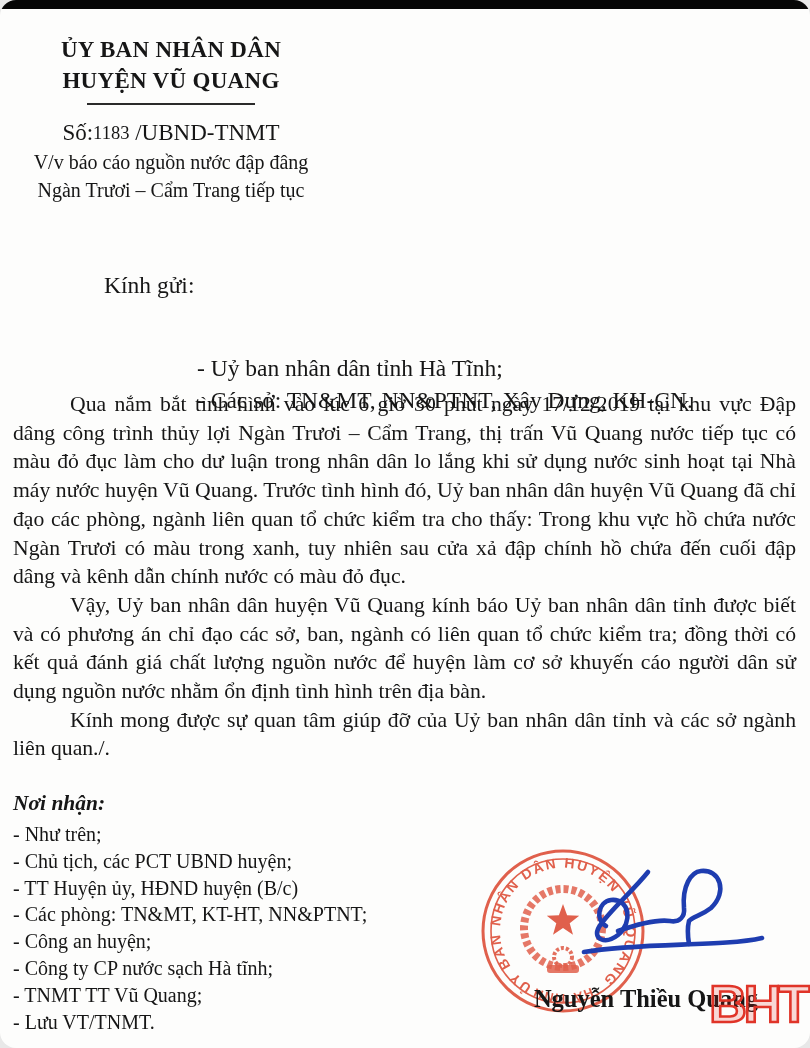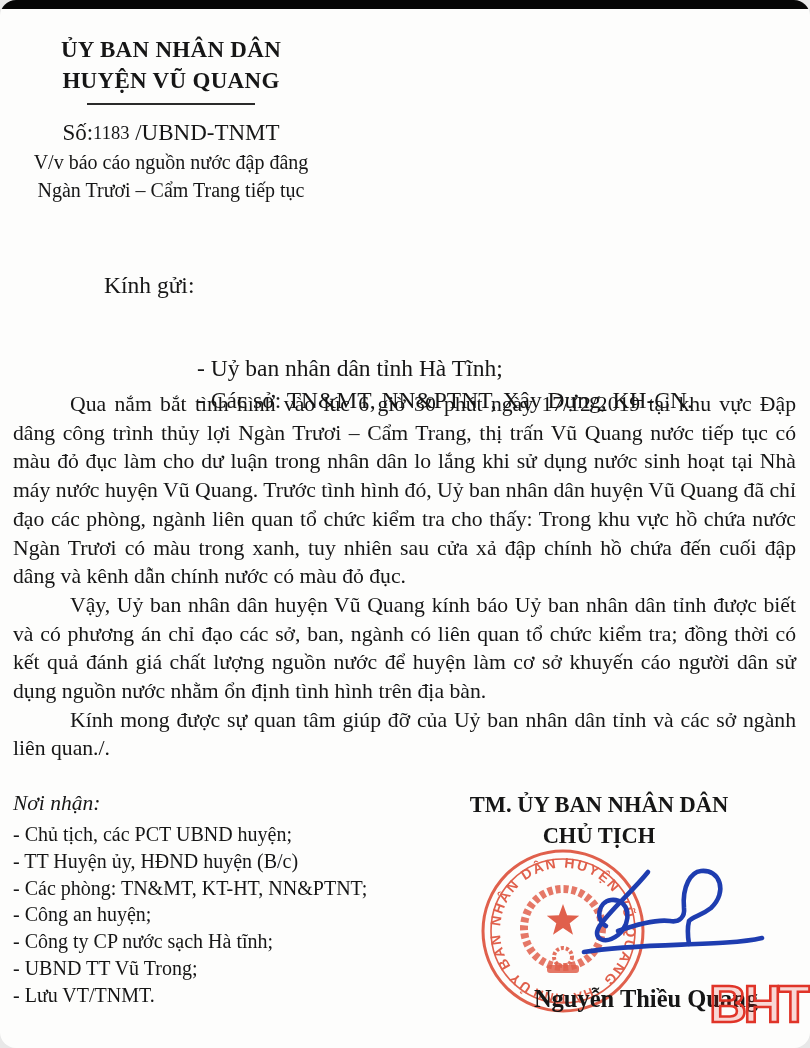--- a/index.html
+++ b/index.html
@@ -29,21 +29,21 @@
   .kinhgui{position:absolute;left:104px;top:272px;font-size:23.5px;text-align:right;}
   .recipients{position:absolute;left:197px;top:305px;font-size:23.5px;line-height:31.5px;margin-top:48px;}
 
   
   .body-text{position:absolute;left:13px;top:390px;width:783px;
     font-size:21.7px;line-height:28.7px;text-align:justify;}
   .body-text p{margin:0;text-indent:57px;}
 
   
   .noinhan{position:absolute;left:13px;top:791px;width:400px;}
-  .noinhan-label{font-weight:normal;font-style:italic;font-size:21.5px;}
+  .noinhan-label{font-weight:bold;font-style:italic;font-size:21.5px;}
   .noinhan-list{margin-top:5px;font-size:20px;line-height:26.8px;}
 
   
   .sign-block{position:absolute;left:434px;top:789px;width:330px;text-align:center;
     font-weight:bold;font-size:22.5px;line-height:31px;z-index:5;}
   .seal-svg{position:absolute;left:477px;top:845px;width:172px;height:172px;z-index:1;}
   .signature-svg{position:absolute;left:548px;top:858px;width:262px;height:142px;z-index:2;}
   .sign-name{position:absolute;left:496px;top:985px;width:300px;text-align:center;
     font-weight:bold;font-size:24.5px;z-index:3;}
   .bht{position:absolute;right:3px;top:978px;z-index:4;
@@ -78,34 +78,31 @@
 
   <div class="body-text">
     <p>Qua nắm bắt tình hình vào lúc 6 giờ 30 phút ngày 17/12/2019 tại khu vực Đập dâng công trình thủy lợi Ngàn Trươi – Cẩm Trang, thị trấn Vũ Quang nước tiếp tục có màu đỏ đục làm cho dư luận trong nhân dân lo lắng khi sử dụng nước sinh hoạt tại Nhà máy nước huyện Vũ Quang. Trước tình hình đó, Uỷ ban nhân dân huyện Vũ Quang đã chỉ đạo các phòng, ngành liên quan  tổ chức kiểm tra cho thấy: Trong khu vực hồ chứa nước Ngàn Trươi có màu trong xanh, tuy nhiên sau cửa xả đập chính hồ chứa đến cuối đập dâng và kênh dẫn chính nước có màu đỏ đục.</p>
     <p>Vậy, Uỷ ban nhân dân huyện Vũ Quang kính báo Uỷ ban nhân dân tỉnh được biết và có phương án chỉ đạo các sở, ban, ngành có liên quan tổ chức kiểm tra; đồng thời có kết quả đánh giá chất lượng nguồn nước để huyện làm cơ sở khuyến cáo người dân sử dụng nguồn nước nhằm ổn định tình hình trên địa bàn.</p>
     <p>Kính mong được sự quan tâm giúp đỡ của Uỷ ban nhân dân tỉnh và các sở ngành liên quan./.</p>
   </div>
 
   <div class="noinhan">
     <div class="noinhan-label">Nơi nhận:</div>
     <div class="noinhan-list">
+      <div>- Như trên;</div>
       <div>- Chủ tịch, các PCT UBND huyện;</div>
       <div>- TT Huyện ủy, HĐND huyện (B/c)</div>
       <div>- Các phòng: TN&amp;MT, KT-HT, NN&amp;PTNT;</div>
       <div>- Công an huyện;</div>
       <div>- Công ty CP nước sạch Hà tĩnh;</div>
-      <div>- UBND TT Vũ Trong;</div>
+      <div>- TNMT TT Vũ Quang;</div>
       <div>- Lưu VT/TNMT.</div>
     </div>
   </div>
 
-  <div class="sign-block">
-    <div>TM. ỦY BAN NHÂN DÂN</div>
-    <div>CHỦ TỊCH</div>
-  </div>
 
   <svg class="seal-svg" viewBox="0 0 172 172">
     <g fill="none" stroke="#e0604c">
       <circle cx="86" cy="86" r="80" stroke-width="3"></circle>
       <circle cx="86" cy="86" r="72" stroke-width="1.6"></circle>
 
       <circle cx="86" cy="83" r="39" stroke-width="8" stroke-dasharray="5 3" opacity="0.85"></circle>
 
       <circle cx="86" cy="112" r="9" stroke-width="4" stroke-dasharray="3 2" opacity="0.9"></circle>
     </g>

